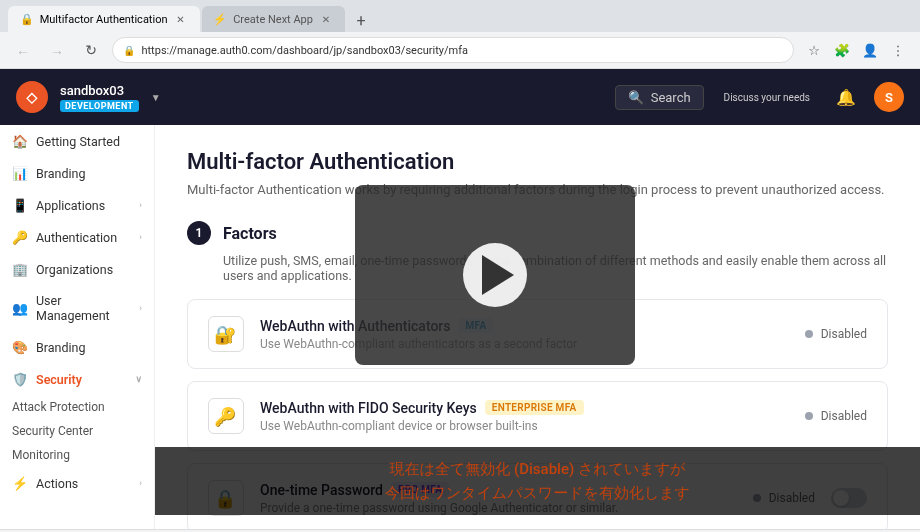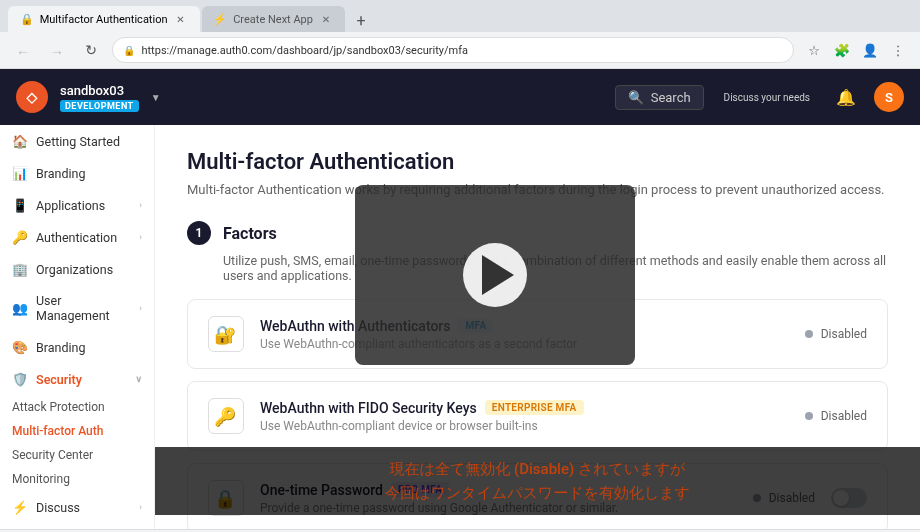--- a/index.html
+++ b/index.html
@@ -185,27 +185,26 @@
         <span class="item-label">Branding</span>
       </div>
       <div class="sidebar-item active" style="font-weight:600; color:#eb5424;">
         <span class="item-icon">🛡️</span>
         <span class="item-label">Security</span>
         <span class="item-chevron">∨</span>
       </div>
 
       <div class="sidebar-submenu">
         <div class="sidebar-submenu-item">Attack Protection</div>
-        <div class="sidebar-submenu-item active">Multi-factor Auth</div>
         <div class="sidebar-submenu-item">Security Center</div>
         <div class="sidebar-submenu-item">Monitoring</div>
       </div>
       <div class="sidebar-item">
         <span class="item-icon">⚡</span>
-        <span class="item-label">Discuss</span>
+        <span class="item-label">Actions</span>
         <span class="item-chevron">›</span>
       </div>
       <div class="sidebar-item">
         
         
         
       </div>
 
     </div>
 

